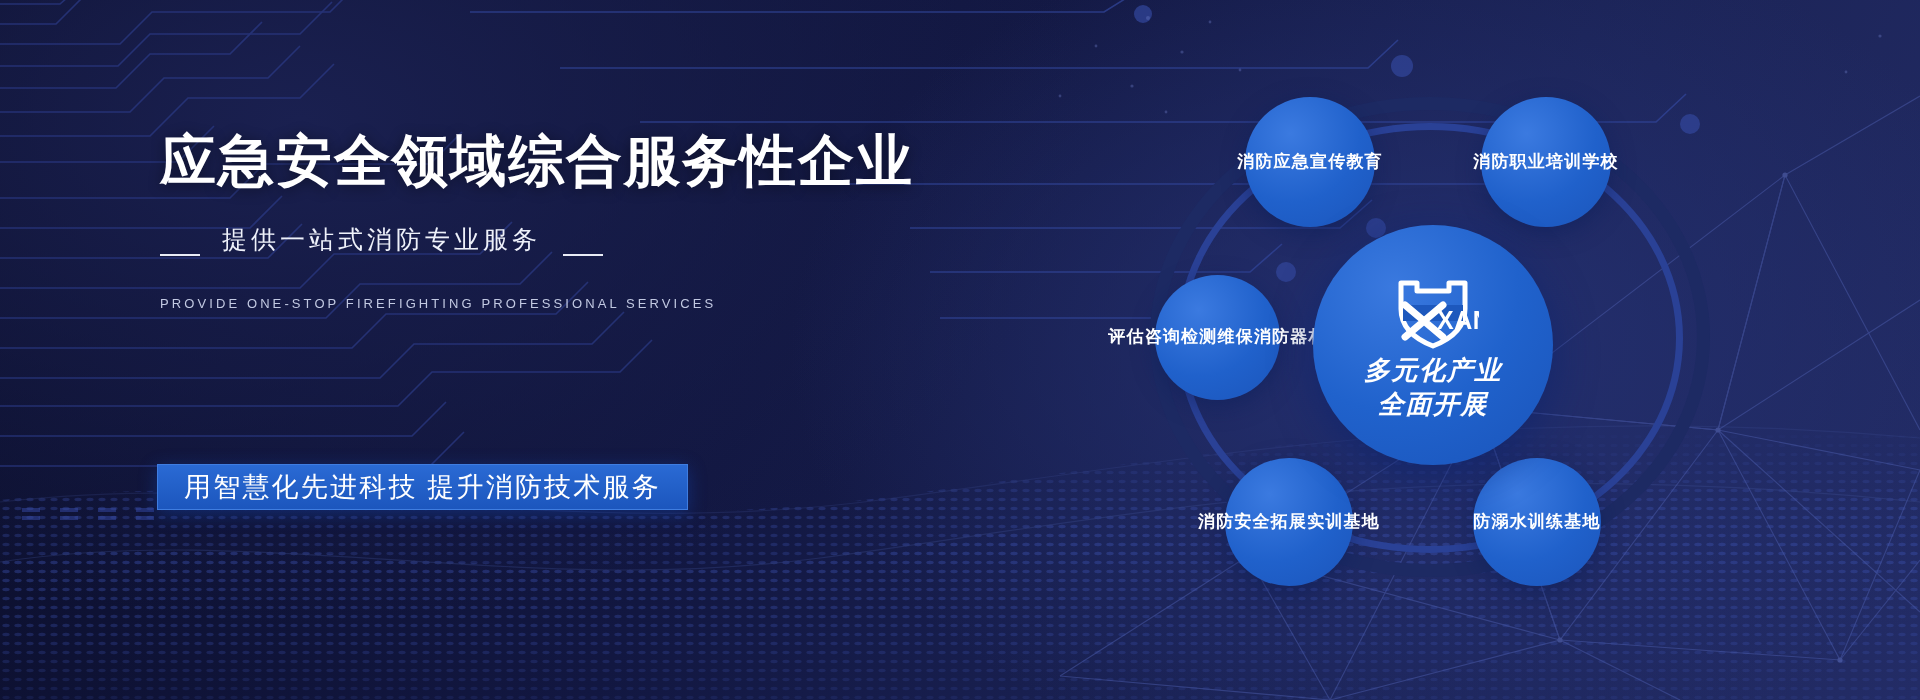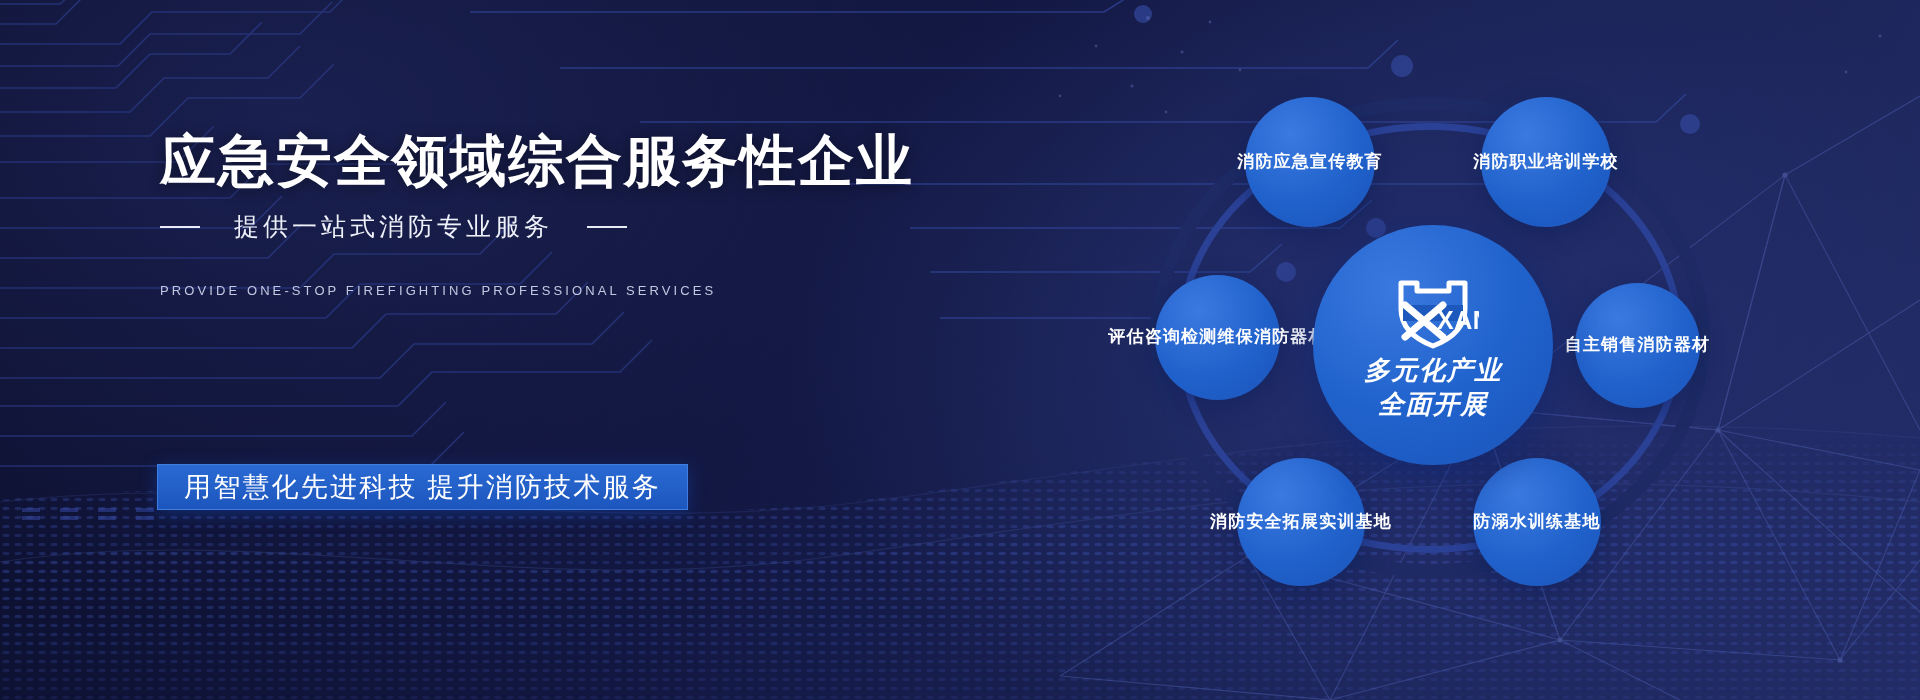--- a/index.html
+++ b/index.html
@@ -32,23 +32,23 @@
     position:absolute; left:160px; top:128px;
     width:760px;
   }
   .headline {
     font-size:56px; font-weight:bold; color:#ffffff;
     letter-spacing:2px; line-height:1.18;
     white-space:nowrap;
     text-shadow:0 2px 14px rgba(0,0,0,.45);
   }
   .subline {
-    display:flex; align-items:center;
-    margin-top:16px;
-    gap:34px;
+    display:flex; align-items:flex-end;
+    margin-top:29px;
+    gap:22px;
     white-space:nowrap;
   }
   .rule { width:40px; height:2px; background:#e9ecf6; flex:none; }
   .subline-text {
     font-size:25px; color:#eef1fa; letter-spacing:4px;
     font-weight:400;
   }
   .eyebrow {
     margin-top:40px;
     font-size:13px; color:#c2c9e2;
@@ -98,21 +98,21 @@
     color:#ffffff; font-weight:bold;
     letter-spacing:1.2px; line-height:1.35;
     white-space:nowrap;
   }
   .node-sm .node-line { font-size:17px; }
 
   .node-n1 { left:120px; top:22px;  width:130px; height:130px; }
   .node-n2 { left:356px; top:22px;  width:130px; height:130px; }
   .node-n3 { left:30px;  top:200px; width:125px; height:125px; }
   .node-n4 { left:450px; top:208px; width:125px; height:125px; }
-  .node-n5 { left:112px; top:383px; width:128px; height:128px; }
+  .node-n5 { left:100px; top:383px; width:128px; height:128px; }
   .node-n6 { left:348px; top:383px; width:128px; height:128px; }
 
   .hub {
     position:absolute; left:188px; top:150px;
     width:240px; height:240px; border-radius:50%;
     display:flex; flex-direction:column;
     align-items:center; justify-content:center;
     background:radial-gradient(circle at 34% 26%, #3a79df 0%, #2062cc 52%, #1a54ba 100%);
     box-shadow:0 10px 40px rgba(10,34,110,.62);
   }
@@ -276,24 +276,20 @@
       <span class="node-line">消防职业</span>
       <span class="node-line">培训学校</span>
     </div>
 
     <div class="node node-sm node-n3">
       <span class="node-line">评估咨询</span>
       <span class="node-line">检测维保</span>
       <span class="node-line">消防器材</span>
     </div>
 
-    <div class="node node-sm node-n4">
-      <span class="node-line">自主销售</span>
-      <span class="node-line">消防器材</span>
-    </div>
 
     <div class="node node-sm node-n5">
       <span class="node-line">消防安全</span>
       <span class="node-line">拓展实训基地</span>
     </div>
 
     <div class="node node-sm node-n6">
       <span class="node-line">防溺水</span>
       <span class="node-line">训练基地</span>
     </div>

